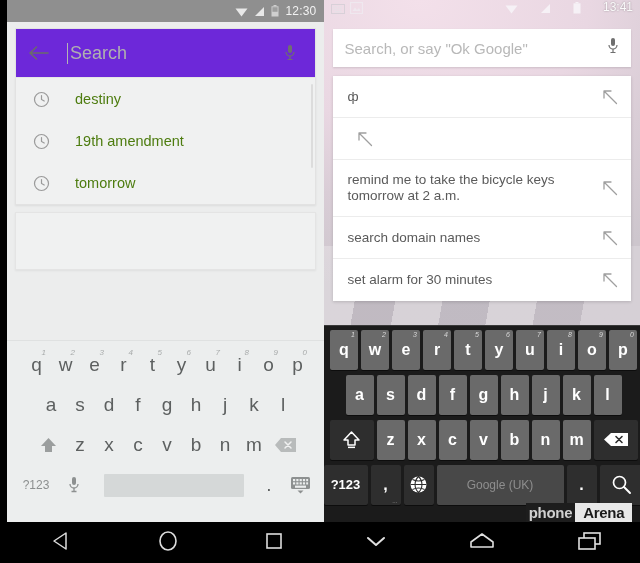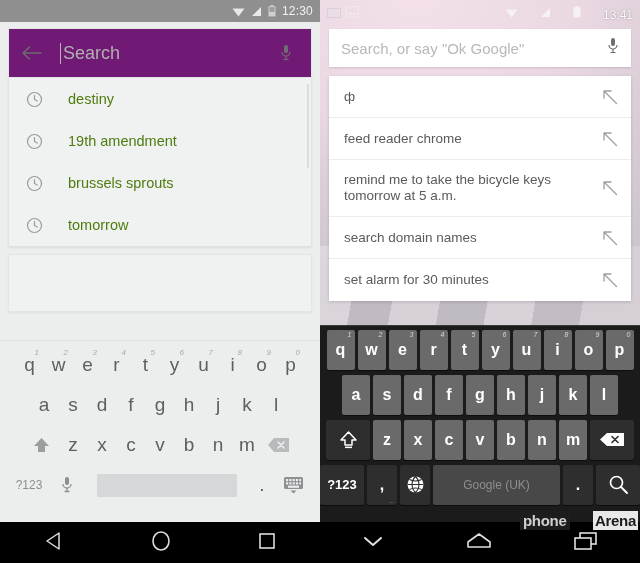--- a/index.html
+++ b/index.html
@@ -3,33 +3,33 @@
 <meta charset="utf-8">
 <style>
   * { margin:0; padding:0; box-sizing:border-box; }
   html,body { width:640px; height:563px; overflow:hidden; background:#000;
               font-family:"Liberation Sans", sans-serif; }
 
   .stage { position:relative; width:640px; height:563px; display:flex; }
   .pane  { position:relative; width:320px; height:563px; overflow:hidden; }
 
   
-  .pane-left { background:#eceded; }
+  .pane-left { background:#eceded;margin-left:7px; }
 
   .l-status {
     height:22px; background:#8f8f8f; display:flex; align-items:center;
     justify-content:flex-end; padding-right:7px; gap:6px;
   }
   .l-status .st-time { color:#f2f2f2; font-size:12px; letter-spacing:.2px; }
   .ico-wifi, .ico-sig, .ico-batt { display:block; }
 
   .l-body { padding:6px 8px 0 8px; }
 
   .l-searchcard {
-    background:#701a75; border:1px solid #e2e2e2; border-bottom:none;
+    background:#6d28d9; border:1px solid #e2e2e2; border-bottom:none;
     height:49px; display:flex; align-items:center; padding:0 12px;
     box-shadow:0 1px 1px rgba(0,0,0,.06);
   }
   .l-back { width:30px; flex:0 0 30px; display:flex; align-items:center; }
   .l-qwrap { flex:1; position:relative; display:flex; align-items:center; padding-left:9px; }
   .caret { width:1px; height:21px; background:#b4b4b4; margin-right:2px; }
   .l-placeholder { color:#b0b0b0; font-size:18px; }
   .l-mic { width:26px; flex:0 0 26px; display:flex; justify-content:center; }
 
   .l-suggest {
@@ -75,21 +75,21 @@
   }
   .r-wall:after{
     content:""; position:absolute; left:0; right:0; bottom:0; height:120px;
     background:
       linear-gradient(100deg, rgba(255,255,255,.35) 0 12%, rgba(150,145,155,.30) 12% 24%,
        rgba(255,255,255,.28) 24% 38%, rgba(140,138,150,.26) 38% 52%,
        rgba(255,255,255,.30) 52% 66%, rgba(155,150,160,.28) 66% 80%,
        rgba(255,255,255,.24) 80% 100%);
     opacity:.75;
   }
-  .r-status { position:relative; height:22px; display:flex; align-items:flex-end;
+  .r-status { position:relative; height:22px; display:flex; align-items:flex-start;
               padding:0 7px; gap:22px; }
   .r-status .left { display:flex; align-items:center; gap:5px; flex:1; }
   .r-status .st-time { color:#fafafa; font-size:12px; text-shadow:0 0 2px rgba(0,0,0,.35); }
 
   .r-searchbar { position:relative; margin:7px 9px 0 9px; height:38px; background:#fff;
                  display:flex; align-items:center; padding:0 12px;
                  box-shadow:0 1px 2px rgba(0,0,0,.13); }
   .r-placeholder { flex:1; color:#b8b8b8; font-size:15px; }
 
   .r-suggest { position:relative; margin:9px 9px 0 9px; background:#fff;
@@ -121,26 +121,26 @@
   .rk-123 { width:44px; font-size:13px; }
   .rk-comma { width:30px; }
   .rk-globe { width:30px; }
   .rk-space { flex:1; max-width:152px; background:#484848; color:#8e8e8e;
               font-size:12px; font-weight:normal; }
   .rk-dot { width:30px; }
   .rk-search { width:44px; }
   .rk-hint { position:absolute; right:3px; bottom:1px; font-size:6px; color:#b9b9b9;
              font-weight:normal; }
 
-  .pa-mark { position:absolute; right:2px; bottom:6px; width:118px; height:46px;
-             display:flex; align-items:flex-start; justify-content:space-between;
+  .pa-mark { position:absolute; right:2px; bottom:14px; width:118px; height:46px;
+             display:flex; align-items:flex-start; justify-content:center;
              pointer-events:none; }
   .pa-mark .pa-box { background:#1d1d1d; padding:1px 3px; font-size:15px;
                      font-weight:bold; letter-spacing:-.3px; color:#cfcfcf; }
-  .pa-mark .pa-a { background:#e8e8e8; color:#1b1b1b; padding:1px 2px; }
+  .pa-mark .pa-a { background:#e8e8e8; color:#1b1b1b; padding:1px 8px; }
 </style>
 </head>
 <body>
 
 <div class="stage">
 
   <div class="pane pane-left">
 
     <div class="l-status">
       <span>
@@ -199,29 +199,20 @@
         <div class="l-row">
           <span class="clk">
             <svg width="17" height="17" viewBox="0 0 17 17">
                 <circle cx="8.5" cy="8.5" r="7" stroke="#9a9a9a" stroke-width="1.2" fill="none"></circle>
                 <path d="M8.5 4.5 L8.5 8.5 L11.2 10" stroke="#9a9a9a" stroke-width="1.2" fill="none" stroke-linecap="round"></path>
               </svg>
           </span>
           <span class="txt">19th amendment</span>
         </div>
 
-        <div class="l-row">
-          <span class="clk">
-            <svg width="17" height="17" viewBox="0 0 17 17">
-                <circle cx="8.5" cy="8.5" r="7" stroke="#9a9a9a" stroke-width="1.2" fill="none"></circle>
-                <path d="M8.5 4.5 L8.5 8.5 L11.2 10" stroke="#9a9a9a" stroke-width="1.2" fill="none" stroke-linecap="round"></path>
-              </svg>
-          </span>
-          <span class="txt">brussels sprouts</span>
-        </div>
 
         <div class="l-row">
           <span class="clk">
             <svg width="17" height="17" viewBox="0 0 17 17">
                 <circle cx="8.5" cy="8.5" r="7" stroke="#9a9a9a" stroke-width="1.2" fill="none"></circle>
                 <path d="M8.5 4.5 L8.5 8.5 L11.2 10" stroke="#9a9a9a" stroke-width="1.2" fill="none" stroke-linecap="round"></path>
               </svg>
           </span>
           <span class="txt">tomorrow</span>
         </div>
@@ -422,29 +413,28 @@
     <div class="r-suggest">
       <div class="r-row">
         <span class="rtxt">ф</span>
         <span class="rarrow">
           <svg width="18" height="18" viewBox="0 0 18 18">
               <path d="M15.5 15.5 L3 3 M3 3 L3 10 M3 3 L10 3" stroke="#9f9f9f" stroke-width="1.3" fill="none" stroke-linecap="round"></path>
             </svg>
         </span>
       </div>
       <div class="r-row">
-        <span class="rtxt">feed reader chrome</span>
         <span class="rarrow">
           <svg width="18" height="18" viewBox="0 0 18 18">
               <path d="M15.5 15.5 L3 3 M3 3 L3 10 M3 3 L10 3" stroke="#9f9f9f" stroke-width="1.3" fill="none" stroke-linecap="round"></path>
             </svg>
         </span>
       </div>
       <div class="r-row">
-        <span class="rtxt">remind me to take the bicycle keys tomorrow at 5 a.m.</span>
+        <span class="rtxt">remind me to take the bicycle keys tomorrow at 2 a.m.</span>
         <span class="rarrow">
           <svg width="18" height="18" viewBox="0 0 18 18">
               <path d="M15.5 15.5 L3 3 M3 3 L3 10 M3 3 L10 3" stroke="#9f9f9f" stroke-width="1.3" fill="none" stroke-linecap="round"></path>
             </svg>
         </span>
       </div>
       <div class="r-row">
         <span class="rtxt">search domain names</span>
         <span class="rarrow">
           <svg width="18" height="18" viewBox="0 0 18 18">

